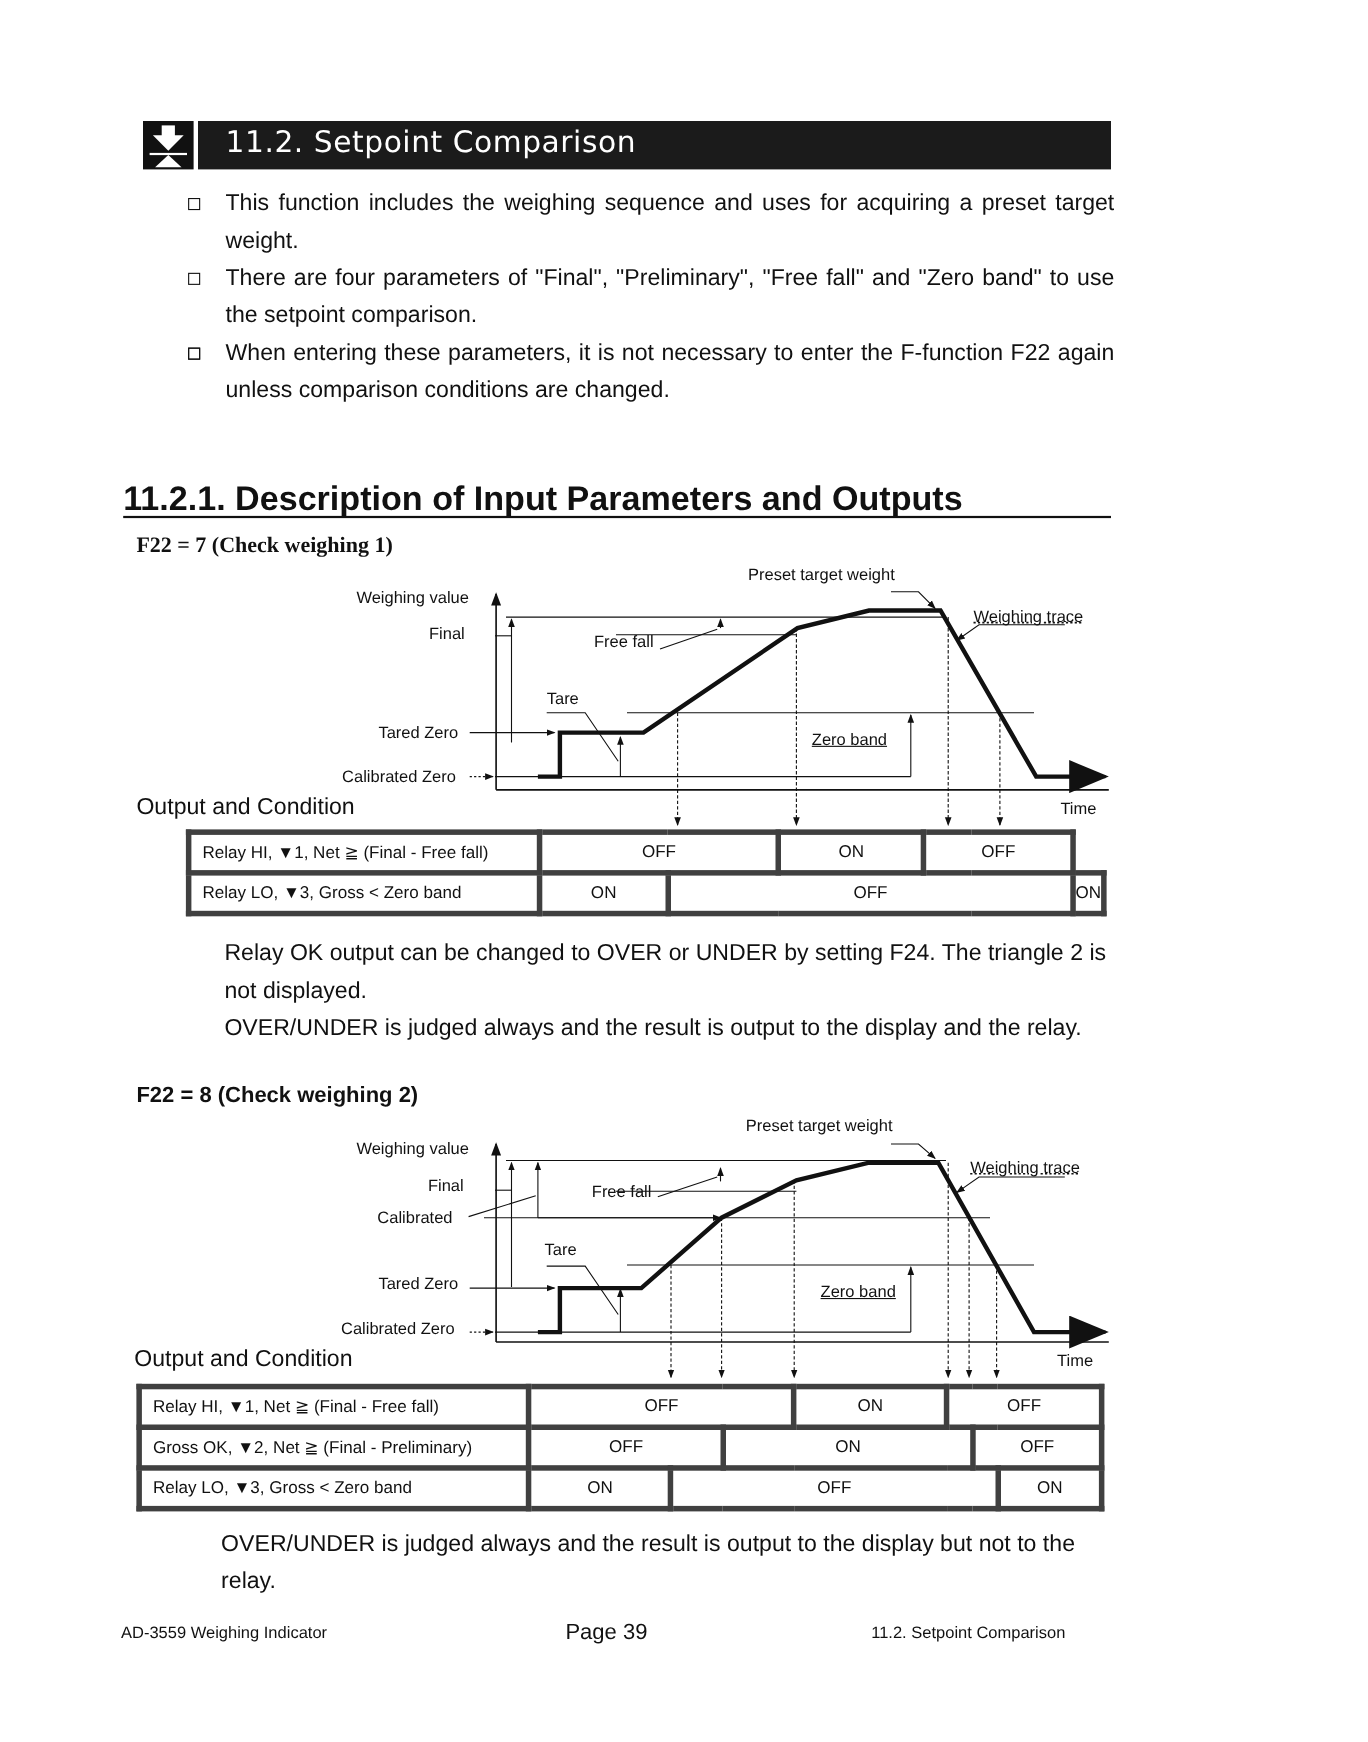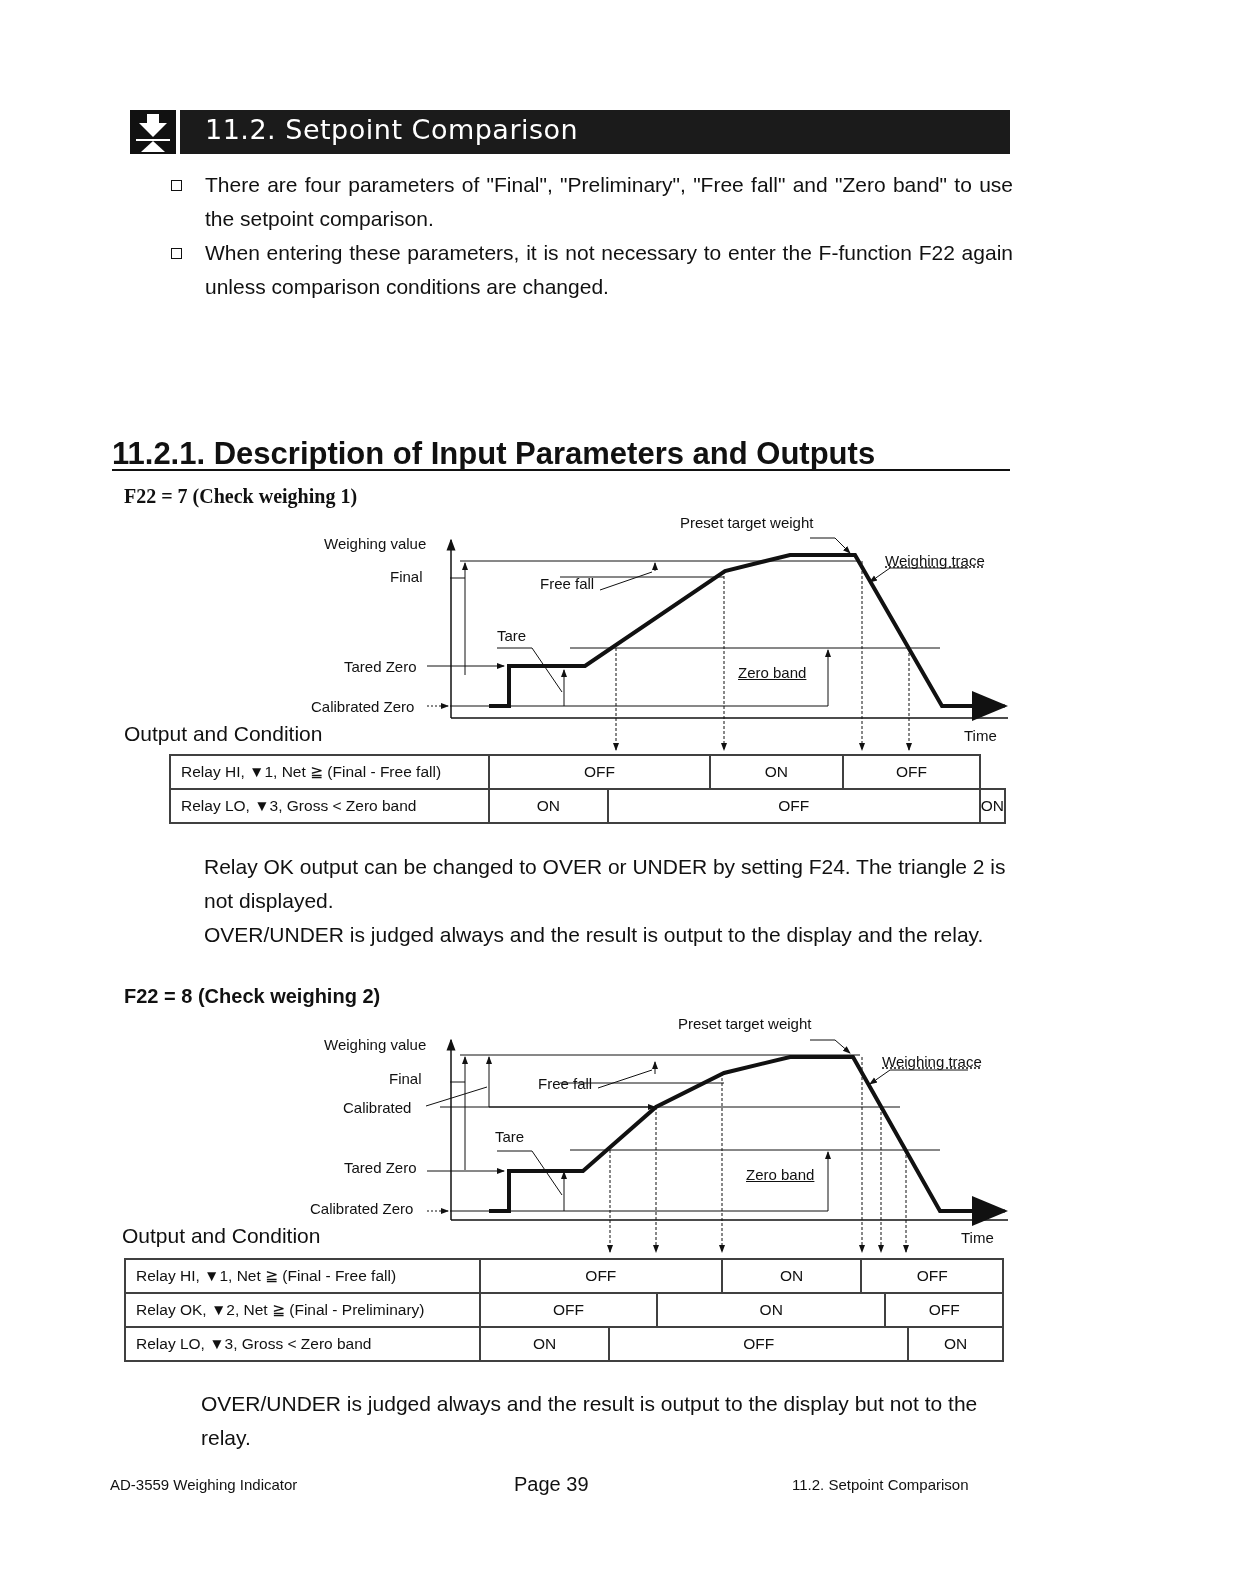--- a/index.html
+++ b/index.html
@@ -22,41 +22,42 @@
   .sec-h { left:112px; top:436px; font-size:31px; font-weight:bold; }
   .sec-rule { left:112px; top:469px; width:898px; height:2px; background:#111; }
 
   .sub-h { font-size:20px; font-weight:bold; }
   .oc-h  { font-size:21px; font-weight:normal; }
 
   .lbl { font-size:15px; white-space:nowrap; }
 
   
   table.rt { position:absolute; border-collapse:collapse; font-size:15.5px; }
-  table.rt td { border:2px solid #404040; height:32px; padding:0; text-align:center; }
+  table.rt td { border:5px solid #404040; height:32px; padding:0; text-align:center; }
   table.rt td.cond { text-align:left; padding-left:10px; white-space:nowrap; }
 
   .para { font-size:21px; line-height:34px; }
   .footer { font-size:15px; top:1476px; }
 </style>
 </head>
 <body>
 
 <div class="abs hdr-icon">
   <svg width="46" height="44" viewBox="0 0 46 44">
     <rect x="17" y="4" width="12" height="10" fill="#fff"></rect>
     <polygon points="9,13 37,13 23,27" fill="#fff"></polygon>
     <rect x="6" y="29" width="34" height="2" fill="#fff"></rect>
     <polygon points="23,31 11,42 35,42" fill="#fff"></polygon>
   </svg>
 </div>
 <div class="abs hdr-bar"></div>
 <div class="abs hdr-title">11.2.  Setpoint Comparison</div>
 
 <div class="abs bullets">
+  <div class="bullet"><span class="sq"></span><span>This function includes the weighing sequence and uses for acquiring a preset target weight.</span></div>
   <div class="bullet"><span class="sq"></span><span>There are four parameters of "Final", "Preliminary", "Free fall" and "Zero band" to use the setpoint comparison.</span></div>
   <div class="bullet"><span class="sq"></span></div>
   <div class="bullet"><span class="sq"></span><span>When entering these parameters, it is not necessary to enter the F-function F22 again unless comparison conditions are changed.</span></div>
 </div>
 
 <div class="abs sec-h">11.2.1.  Description of Input Parameters and Outputs</div>
 <div class="abs sec-rule"></div>
 
 <div class="abs sub-h" style="left:124px;top:485px;font-family:Liberation Serif, serif;">F22 = 7 (Check weighing 1)</div>
 
@@ -234,21 +235,21 @@
     <td class="cond">
       <span>Relay HI,</span>
       <b>▼</b><span>1</span><span>, Net ≧ (Final - Free fall)</span>
     </td>
     <td colspan="3">OFF</td>
     <td>ON</td>
     <td colspan="3">OFF</td>
   </tr>
   <tr>
     <td class="cond">
-      <span>Relay OK,</span>
+      <span>Gross OK,</span>
       <b>▼</b><span>2</span><span>, Net ≧ (Final - Preliminary)</span>
     </td>
     <td colspan="2">OFF</td>
     <td colspan="3">ON</td>
     <td colspan="2">OFF</td>
   </tr>
   <tr>
     <td class="cond">
       <span>Relay LO,</span>
       <b>▼</b><span>3</span><span>, Gross &lt; Zero band</span>

